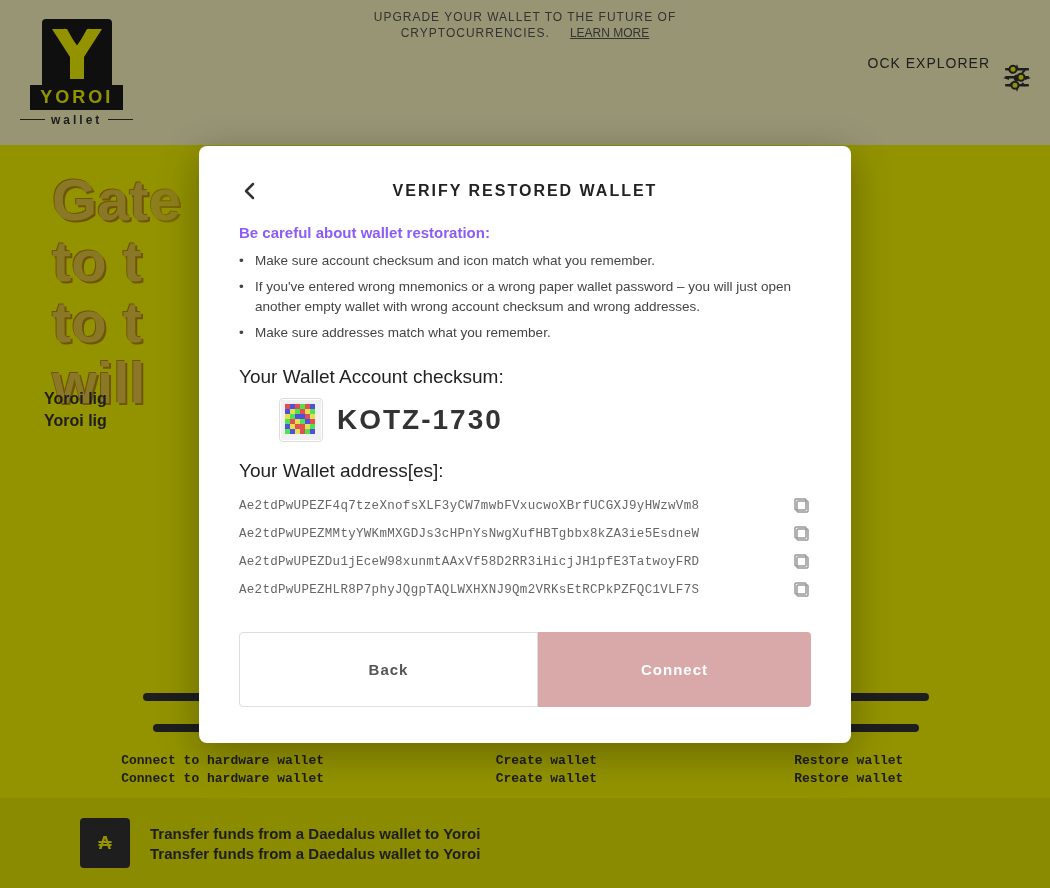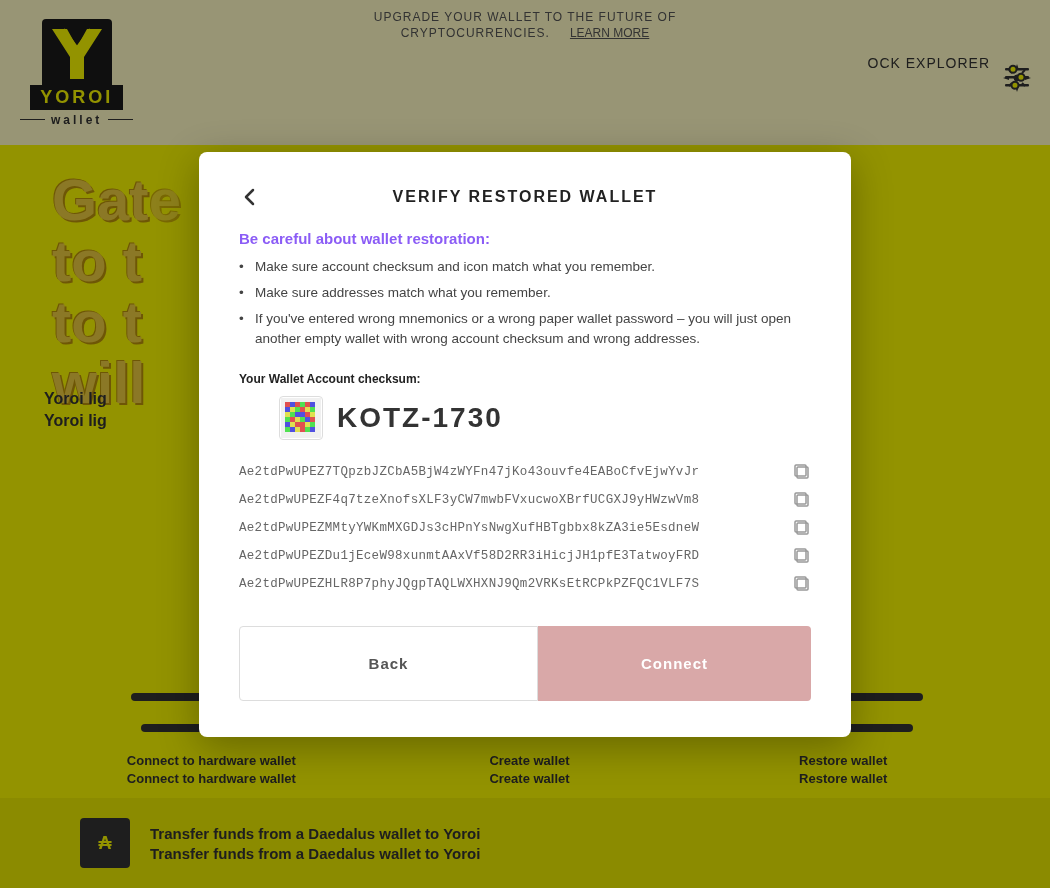--- a/index.html
+++ b/index.html
@@ -74,20 +74,21 @@
       justify-content: space-around;
       z-index: 1;
       padding: 0 50px;
     }
 
     .bottom-card {
       display: flex;
       flex-direction: column;
       align-items: center;
       gap: 20px;
+      font-family: Liberation Mono, monospace;
     }
 
     .card-bar {
       width: 160px;
       height: 8px;
       background: #333;
       border-radius: 4px;
     }
 
     .card-label {
@@ -201,22 +202,22 @@
       position: absolute;
       left: 0;
       color: #444;
     }
 
     .checksum-section {
       margin-bottom: 18px;
     }
 
     .section-label {
-      font-size: 12px;
-      font-weight: 700;
+      font-size: 19px;
+      font-weight: 400;
       color: #222;
       margin-bottom: 10px;
     }
 
     .checksum-row {
       display: flex;
       align-items: center;
       gap: 14px;
       padding-left: 40px;
     }
@@ -430,22 +431,22 @@
           <path d="M14 4 L7 11 L14 18" stroke="#333" stroke-width="2.5" fill="none" stroke-linecap="round" stroke-linejoin="round"></path>
         </svg>
       </button>
       <span class="modal-title">VERIFY RESTORED WALLET</span>
     </div>
 
     <div class="warning-section">
       <div class="warning-title">Be careful about wallet restoration:</div>
       <ul class="warning-list">
         <li>Make sure account checksum and icon match what you remember.</li>
+        <li>If you've entered wrong mnemonics or a wrong paper wallet password – you will just open another empty wallet with wrong account checksum and wrong addresses.</li>
         <li>Make sure addresses match what you remember.</li>
-        <li>If you've entered wrong mnemonics or a wrong paper wallet password – you will just open another empty wallet with wrong account checksum and wrong addresses.</li>
       </ul>
     </div>
 
     <div class="checksum-section">
       <div class="section-label">Your Wallet Account checksum:</div>
       <div class="checksum-row">
         <div class="checksum-icon">
 
           <svg width="40" height="40" viewBox="0 0 40 40">
             <rect width="40" height="40" fill="#f0f0f0"></rect>
@@ -486,28 +487,22 @@
             <rect x="19" y="29" width="5" height="5" fill="#e05050"></rect>
             <rect x="24" y="29" width="5" height="5" fill="#50e050"></rect>
             <rect x="29" y="29" width="5" height="5" fill="#5050e0"></rect>
           </svg>
         </div>
         <div class="checksum-value">KOTZ-1730</div>
       </div>
     </div>
 
     <div class="addresses-section">
-
-      <div class="address-row">
-        <span class="address-text">Ae2tdPwUPEZ7TQpzbJZCbA5BjW4zWYFn47jKo43ouvfe4EABoCfvEjwYvJr</span>
-        <svg class="copy-icon" viewBox="0 0 18 18" style="cursor:pointer;">
-          <rect x="4" y="4" width="11" height="11" rx="1" fill="none" stroke="#999" stroke-width="1.5"></rect>
-          <rect x="2" y="2" width="11" height="11" rx="1" fill="none" stroke="#999" stroke-width="1.5"></rect>
-        </svg>
-      </div>
+      <div class="section-label">Your Wallet address[es]:</div>
+
 
       <div class="address-row">
         <span class="address-text">Ae2tdPwUPEZF4q7tzeXnofsXLF3yCW7mwbFVxucwoXBrfUCGXJ9yHWzwVm8</span>
         <svg class="copy-icon" viewBox="0 0 18 18" style="cursor:pointer;">
           <rect x="4" y="4" width="11" height="11" rx="1" fill="none" stroke="#999" stroke-width="1.5"></rect>
           <rect x="2" y="2" width="11" height="11" rx="1" fill="none" stroke="#999" stroke-width="1.5"></rect>
         </svg>
       </div>
 
       <div class="address-row">

